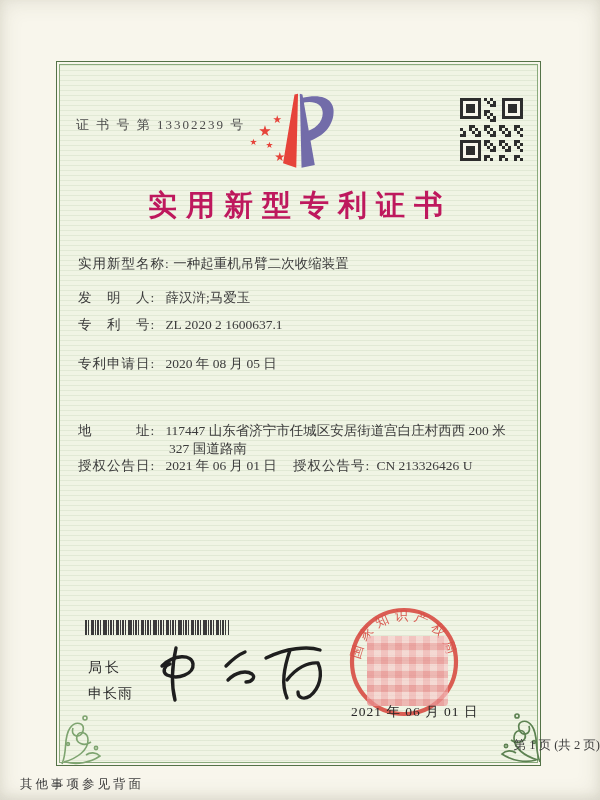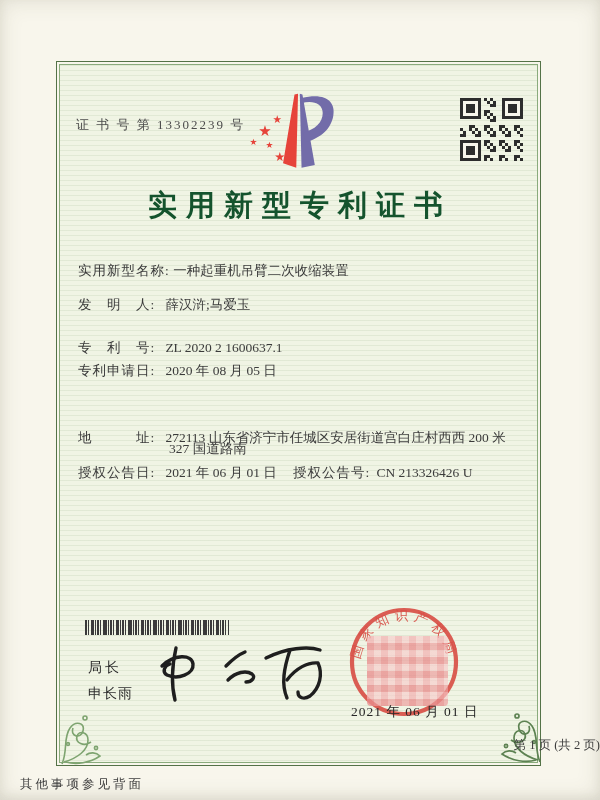--- a/index.html
+++ b/index.html
@@ -10,22 +10,22 @@
   .frame{position:absolute;left:56px;top:61px;width:485px;height:705px;
         border:1px solid #547247;padding:2px;box-sizing:border-box;}
   .frame-inner{width:100%;height:100%;box-sizing:border-box;border:1px solid #8aab7c;
         background-color:#f0f4e4;
         background-image:repeating-linear-gradient(180deg, rgba(124,158,108,.13) 0 1px, transparent 1px 5px);}
   .abs{position:absolute;}
   .cert-no{left:76px;top:116px;font-size:13px;letter-spacing:2px;color:#4b4b4b;}
   .logo{left:246px;top:90px;}
   .qr{left:460px;top:98px;}
   .title{left:0;width:600px;top:186px;text-align:center;font-size:29px;font-weight:600;
-        letter-spacing:9px;color:#14532d;}
-  .row{position:absolute;left:78px;font-size:13.5px;color:#3b3b3b;white-space:nowrap;margin-top:7px;}
+        letter-spacing:9px;color:#be185d;}
+  .row{position:absolute;left:78px;font-size:13.5px;color:#3b3b3b;white-space:nowrap;}
   .row .lab{display:inline-block;min-width:84px;letter-spacing:1px;}
   .row.r-grant2{left:293px;}
   .row.r-grant2 .lab{min-width:80px;}
   .addr2{position:absolute;left:169px;top:440px;font-size:13.5px;color:#3b3b3b;}
   .paras{position:absolute;left:78px;top:485px;width:446px;font-size:12.5px;line-height:17.5px;
         color:#3e3e3e;text-align:justify;}
   .paras p{margin:0;text-indent:2em;}
   .barcode{left:85px;top:620px;}
   .director-title{left:88px;top:659px;font-size:14px;letter-spacing:3px;color:#2d2d2d;
         font-family:"Liberation Sans","DejaVu Sans",sans-serif;}
@@ -186,31 +186,31 @@
   <div class="abs title">实用新型专利证书</div>
 
   <div class="row" style="top:255px">
     <span class="lab">实用新型名称:</span>
     <span class="val">一种起重机吊臂二次收缩装置</span>
   </div>
   <div class="row" style="top:289px">
     <span class="lab">发　明　人:</span>
     <span class="val">薛汉浒;马爱玉</span>
   </div>
-  <div class="row" style="top:332px">
+  <div class="row" style="top:316px">
     <span class="lab">专　利　号:</span>
     <span class="val">ZL 2020 2 1600637.1</span>
   </div>
   <div class="row" style="top:355px">
     <span class="lab">专利申请日:</span>
     <span class="val">2020 年 08 月 05 日</span>
   </div>
   <div class="row" style="top:422px">
     <span class="lab">地　　　址:</span>
-    <span class="val">272113 山东省济宁市任城区安居街道宫白庄村西西 200 米</span>
+    <span class="val">117447 山东省济宁市任城区安居街道宫白庄村西西 200 米</span>
   </div>
   <div class="addr2">327 国道路南</div>
   <div class="row" style="top:457px">
     <span class="lab">授权公告日:</span>
     <span class="val">2021 年 06 月 01 日</span>
   </div>
   <div class="row r-grant2" style="top:457px">
     <span class="lab">授权公告号:</span>
     <span class="val">CN 213326426 U</span>
   </div>

